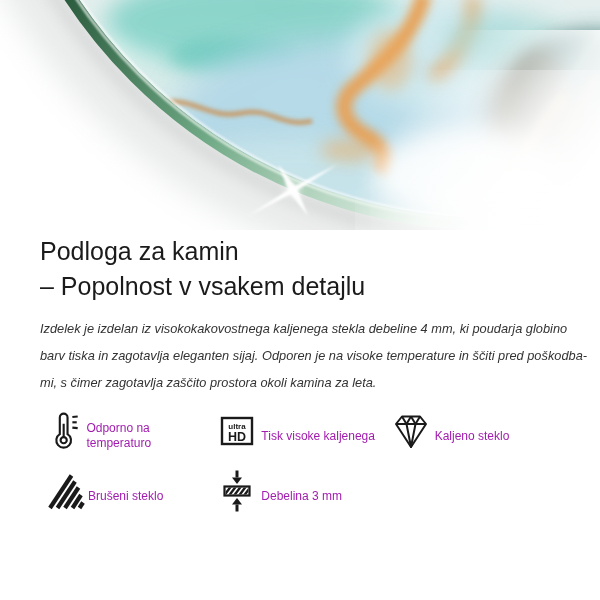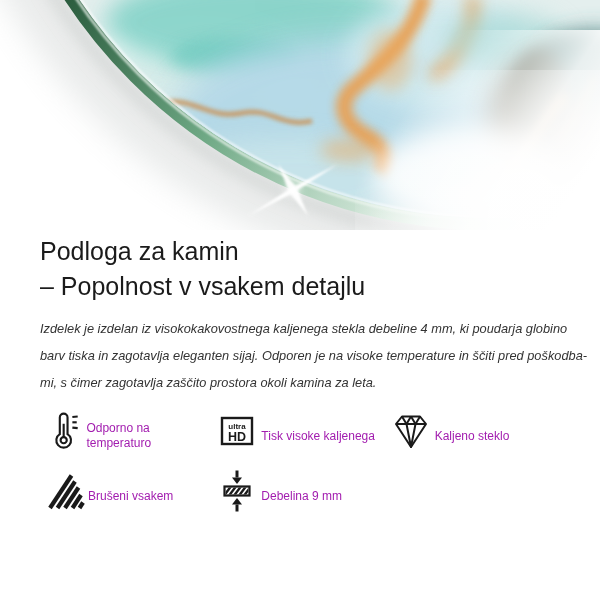--- a/index.html
+++ b/index.html
@@ -170,21 +170,21 @@
     <div class="feature">
       <svg class="fi" viewBox="0 0 48 48">
         <g stroke="#1a1a1a" stroke-width="4.2">
           <line x1="10" y1="41" x2="31.5" y2="8.5"></line>
           <line x1="17.5" y1="41" x2="35" y2="14.5"></line>
           <line x1="25" y1="41" x2="38.5" y2="20.5"></line>
           <line x1="32.5" y1="41" x2="41" y2="28"></line>
           <line x1="39.5" y1="41" x2="43" y2="35.5"></line>
         </g>
       </svg>
-      <span class="label">Brušeni vsakem</span>
+      <span class="label">Brušeni steklo</span>
     </div>
 
     <div class="feature">
       <svg class="fi" viewBox="0 0 48 48">
         <defs>
           <clipPath id="slab-clip">
               <rect x="12.6" y="20.6" width="22.8" height="6.8"></rect>
             </clipPath>
         </defs>
         <g stroke="#1a1a1a" stroke-width="3">
@@ -195,17 +195,17 @@
         <polygon points="19,37.5 29,37.5 24,31" fill="#1a1a1a"></polygon>
         <rect x="11.5" y="19.5" width="25" height="9" fill="none" stroke="#1a1a1a" stroke-width="2.2"></rect>
         <g clip-path="url(#slab-clip)" stroke="#1a1a1a" stroke-width="2.4">
           <line x1="10" y1="30" x2="19" y2="18"></line>
           <line x1="15" y1="30" x2="24" y2="18"></line>
           <line x1="20" y1="30" x2="29" y2="18"></line>
           <line x1="25" y1="30" x2="34" y2="18"></line>
           <line x1="30" y1="30" x2="39" y2="18"></line>
         </g>
       </svg>
-      <span class="label">Debelina 9 mm</span>
+      <span class="label">Debelina 3 mm</span>
     </div>
 
   </div>
 </div>
 
 </body></html>

